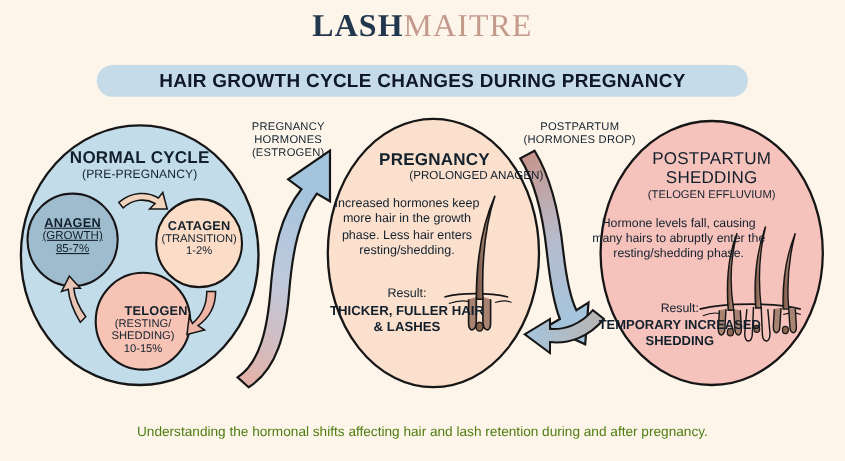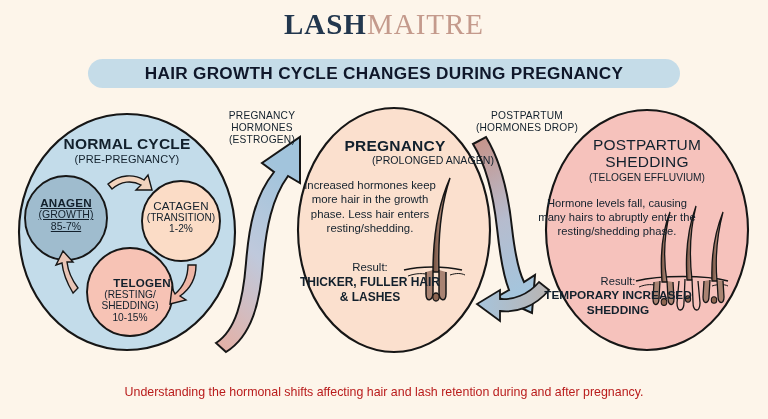--- a/index.html
+++ b/index.html
@@ -40,21 +40,21 @@
   
   .tx{position:absolute;text-align:center;line-height:1.12;}
 
   
   .c1-title{left:38px;top:135px;width:178px;font-size:15.5px;font-weight:700;color:#12202C;letter-spacing:0.2px;}
   .c1-sub{left:38px;top:153px;width:178px;font-size:11px;color:#12202C;letter-spacing:0.1px;}
 
   .lbl-anagen{left:30px;top:196px;width:72px;font-size:10.5px;color:#12202C;text-decoration:underline;}
   .lbl-anagen b{font-size:11.6px;font-weight:700;display:block;letter-spacing:.2px;}
   .lbl-catagen{left:142px;top:199px;width:78px;font-size:10.2px;color:#12202C;}
-  .lbl-catagen b{font-size:11.6px;font-weight:400;display:block;letter-spacing:.2px;}
+  .lbl-catagen b{font-size:11.6px;font-weight:700;display:block;letter-spacing:.2px;}
   .lbl-telogen{left:88px;top:276px;width:84px;font-size:10.2px;color:#12202C;}
   .lbl-telogen b{font-size:11.6px;font-weight:700;display:block;letter-spacing:.2px;margin-left:24px;}
 
   
   .al-preg{left:196px;top:110px;width:132px;font-size:10.6px;font-weight:700;color:#12202C;letter-spacing:.2px;}
   .al-preg span{font-weight:400;font-size:10.2px;}
   .al-post{left:452px;top:110px;width:150px;font-size:10.6px;font-weight:700;color:#12202C;letter-spacing:.2px;}
   .al-post span{font-weight:400;font-size:10.2px;}
   .al-ret{left:462px;top:327px;width:132px;font-size:10.4px;font-weight:700;color:#12202C;letter-spacing:.2px;}
   .al-ret span{font-weight:400;font-size:10px;}
@@ -69,21 +69,21 @@
   
   .c3-title{left:552px;top:136px;width:190px;font-size:15.5px;font-weight:400;color:#12202C;letter-spacing:.2px;line-height:1.12;}
   .c3-sub{left:552px;top:172px;width:190px;font-size:10.2px;color:#12202C;}
   .c3-body{left:538px;top:196px;width:158px;font-size:11.2px;color:#12202C;line-height:1.25;}
   .c3-res{left:544px;top:275px;width:148px;font-size:11.2px;color:#12202C;line-height:1.2;}
   .c3-res b{font-weight:700;font-size:11.8px;display:block;}
 
   
   .footer{
     position:absolute;left:0;top:385px;width:768px;text-align:center;
-    font-size:12.4px;color:#b91c1c;
+    font-size:12.4px;color:#4d7c0f;
   }
 </style>
 </head>
 <body>
 
 <div class="stage">
 
   <div class="logo">
     <span class="lash">LASH</span><span class="maitre">MAITRE</span>
   </div>

